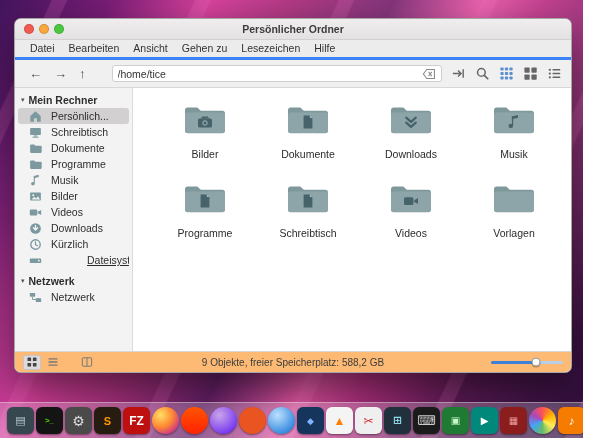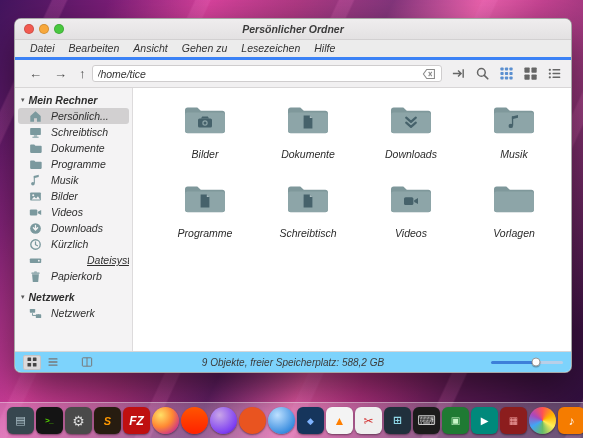--- a/index.html
+++ b/index.html
@@ -4,57 +4,56 @@
 <style>
   html,body{margin:0;padding:0;}
   body{font-family:"Liberation Sans","DejaVu Sans",sans-serif;}
   .screen{position:relative;width:583px;height:438px;overflow:hidden;
     background-color:#2a0f3a;
     background-image:
       radial-gradient(ellipse at 75% 15%, rgba(255,120,200,.45), transparent 55%),
       radial-gradient(ellipse at 10% 80%, rgba(230,80,170,.35), transparent 50%),
       repeating-linear-gradient(115deg, transparent 0 46px, rgba(255,130,210,.18) 48px 60px, transparent 62px 130px),
       linear-gradient(115deg,#43155e 0%,#7a1d77 14%,#d23a96 27%,#97266f 38%,#471457 50%,#e0559f 61%,#b02f7e 69%,#5c1a55 82%,#2c0e3c 100%);
-    font-style: italic;
   }
   
   .window{position:absolute;left:14px;top:18px;width:558px;height:355px;border-radius:7px;
     background:#fff;box-shadow:0 16px 42px rgba(0,0,0,.55);display:flex;flex-direction:column;overflow:hidden;
     border:1px solid rgba(0,0,0,.35);box-sizing:border-box;}
   .titlebar{height:20px;background:linear-gradient(#efedee,#e3e1e2);border-bottom:1px solid #d2d0d1;position:relative;flex:0 0 auto;}
   .traffic{position:absolute;left:9px;top:5px;display:flex;gap:5px;}
   .traffic span{width:10px;height:10px;border-radius:50%;display:inline-block;border:1px solid rgba(0,0,0,.15);box-sizing:border-box;}
   .wtitle{position:absolute;left:0;right:0;top:0;height:20px;line-height:20px;text-align:center;
     font-size:10.5px;font-weight:bold;color:#3c3c3c;}
   .menubar{height:17px;background:#ececec;border-bottom:3px solid #3b82f6;display:flex;align-items:center;padding:0 8px;flex:0 0 auto;}
   .menu-item{font-size:10.5px;color:#333;padding:0 7px;line-height:17px;}
   .toolbar{height:27px;background:#f1f0f1;border-bottom:1px solid #d8d6d7;display:flex;align-items:center;padding:0 9px;flex:0 0 auto;}
   .navbtn{font-size:13px;color:#4a4a4a;padding:0 5px;line-height:27px;}
-  .pathbar{flex:1;height:17px;background:#fff;border:1px solid #cfcdce;border-radius:3px;margin:0 9px 0 1px;
+  .pathbar{flex:1;height:17px;background:#fff;border:1px solid #cfcdce;border-radius:3px;margin:0 9px 0 21px;
     display:flex;align-items:center;padding:0 5px;box-sizing:border-box;}
   .pathtext{flex:1;font-size:10.5px;color:#333;white-space:nowrap;overflow:hidden;}
   .tb-icons{display:flex;align-items:center;gap:9px;}
   .tb-icon{display:flex;align-items:center;justify-content:center;}
   
   .content{flex:1;display:flex;min-height:0;}
   .sidebar{width:118px;background:#f4f3f4;border-right:1px solid #dddbdc;padding-top:4px;box-sizing:border-box;overflow:hidden;flex:0 0 auto;}
   .sb-header{display:flex;align-items:center;gap:4px;padding:2px 6px;font-size:10.5px;font-weight:bold;color:#2e2e2e;}
   .sb-header .tri{font-size:7px;color:#555;}
   .sb-item{margin:0 3px;padding:1.5px 4px 1.5px 11px;border-radius:3px;display:flex;align-items:center;gap:9px;
     font-size:10.5px;color:#2e2e2e;white-space:nowrap;overflow:hidden;}
   .sb-item.selected{background:#d2d0d1;}
   .sb-item .ic{width:13px;height:13px;display:flex;flex:0 0 auto;}
   .sb-item .underline{text-decoration:underline;margin-left:36px;}
   .sb-gap{height:5px;}
   .main{flex:1;background:#fff;overflow:hidden;}
   .folder-grid{padding:14px 0 0 24px;display:grid;grid-template-columns:repeat(4,103px);row-gap:20px;}
   .tile{width:96px;display:flex;flex-direction:column;align-items:center;}
   .tile .label{margin-top:7px;font-size:10.5px;color:#2b2b2b;text-align:center;line-height:1.1;}
   
-  .statusbar{height:20px;background:#7dd3fc;border-top:1px solid #d8d6d7;display:flex;align-items:center;
+  .statusbar{height:20px;background:#fdba74;border-top:1px solid #d8d6d7;display:flex;align-items:center;
     padding:0 8px;position:relative;flex:0 0 auto;}
   .status-text{position:absolute;left:0;right:0;top:50%;transform:translateY(-50%);text-align:center;
     font-size:10px;color:#3c3c3c;pointer-events:none;}
   .st-btn{width:18px;height:15px;display:flex;align-items:center;justify-content:center;border-radius:2px;z-index:1;}
   .st-btn.pressed{background:#dcdadb;border:1px solid #c6c4c5;box-sizing:border-box;}
   .st-group{display:flex;gap:3px;align-items:center;}
   .st-sep{width:10px;}
   .zoom{margin-left:auto;width:72px;height:14px;position:relative;z-index:1;display:flex;align-items:center;}
   .zoom .track{height:3px;width:100%;border-radius:2px;}
   .zoom .knob{position:absolute;top:50%;transform:translate(-50%,-50%);width:9px;height:9px;border-radius:50%;
@@ -249,30 +248,20 @@
           </div>
           <div class="sb-item">
             <span class="ic">
               <svg width="13" height="13" viewBox="0 0 16 16" xmlns="http://www.w3.org/2000/svg">
                 <rect fill="#7b999e" x="1" y="5.4" width="14" height="5.6" rx="1"></rect>
                 <circle cx="12.1" cy="8.2" r="1.1" fill="#f4f3f4"></circle>
               </svg>
             </span>
             <span class="underline">Dateisystem</span>
           </div>
-          <div class="sb-item">
-            <span class="ic">
-              <svg width="13" height="13" viewBox="0 0 16 16" xmlns="http://www.w3.org/2000/svg">
-                <path fill="#7b999e" d="M3.8 5.2h8.4l-.9 9.6H4.7z"></path>
-                <rect fill="#7b999e" x="2.9" y="3.1" width="10.2" height="1.4" rx=".5"></rect>
-                <path fill="#7b999e" d="M6.1 3.1 6.7 1.9h2.6l.6 1.2z"></path>
-              </svg>
-            </span>
-            <span class="">Papierkorb</span>
-          </div>
           <div class="sb-gap"></div>
           <div class="sb-header">
             <span class="tri">▾</span>
             <span>Netzwerk</span>
           </div>
           <div class="sb-item">
             <span class="ic">
               <svg width="13" height="13" viewBox="0 0 16 16" xmlns="http://www.w3.org/2000/svg">
                 <rect fill="#7b999e" x="1" y="2.4" width="6.6" height="4.6" rx=".8"></rect>
                 <rect fill="#7b999e" x="8.4" y="9" width="6.6" height="4.6" rx=".8"></rect>

